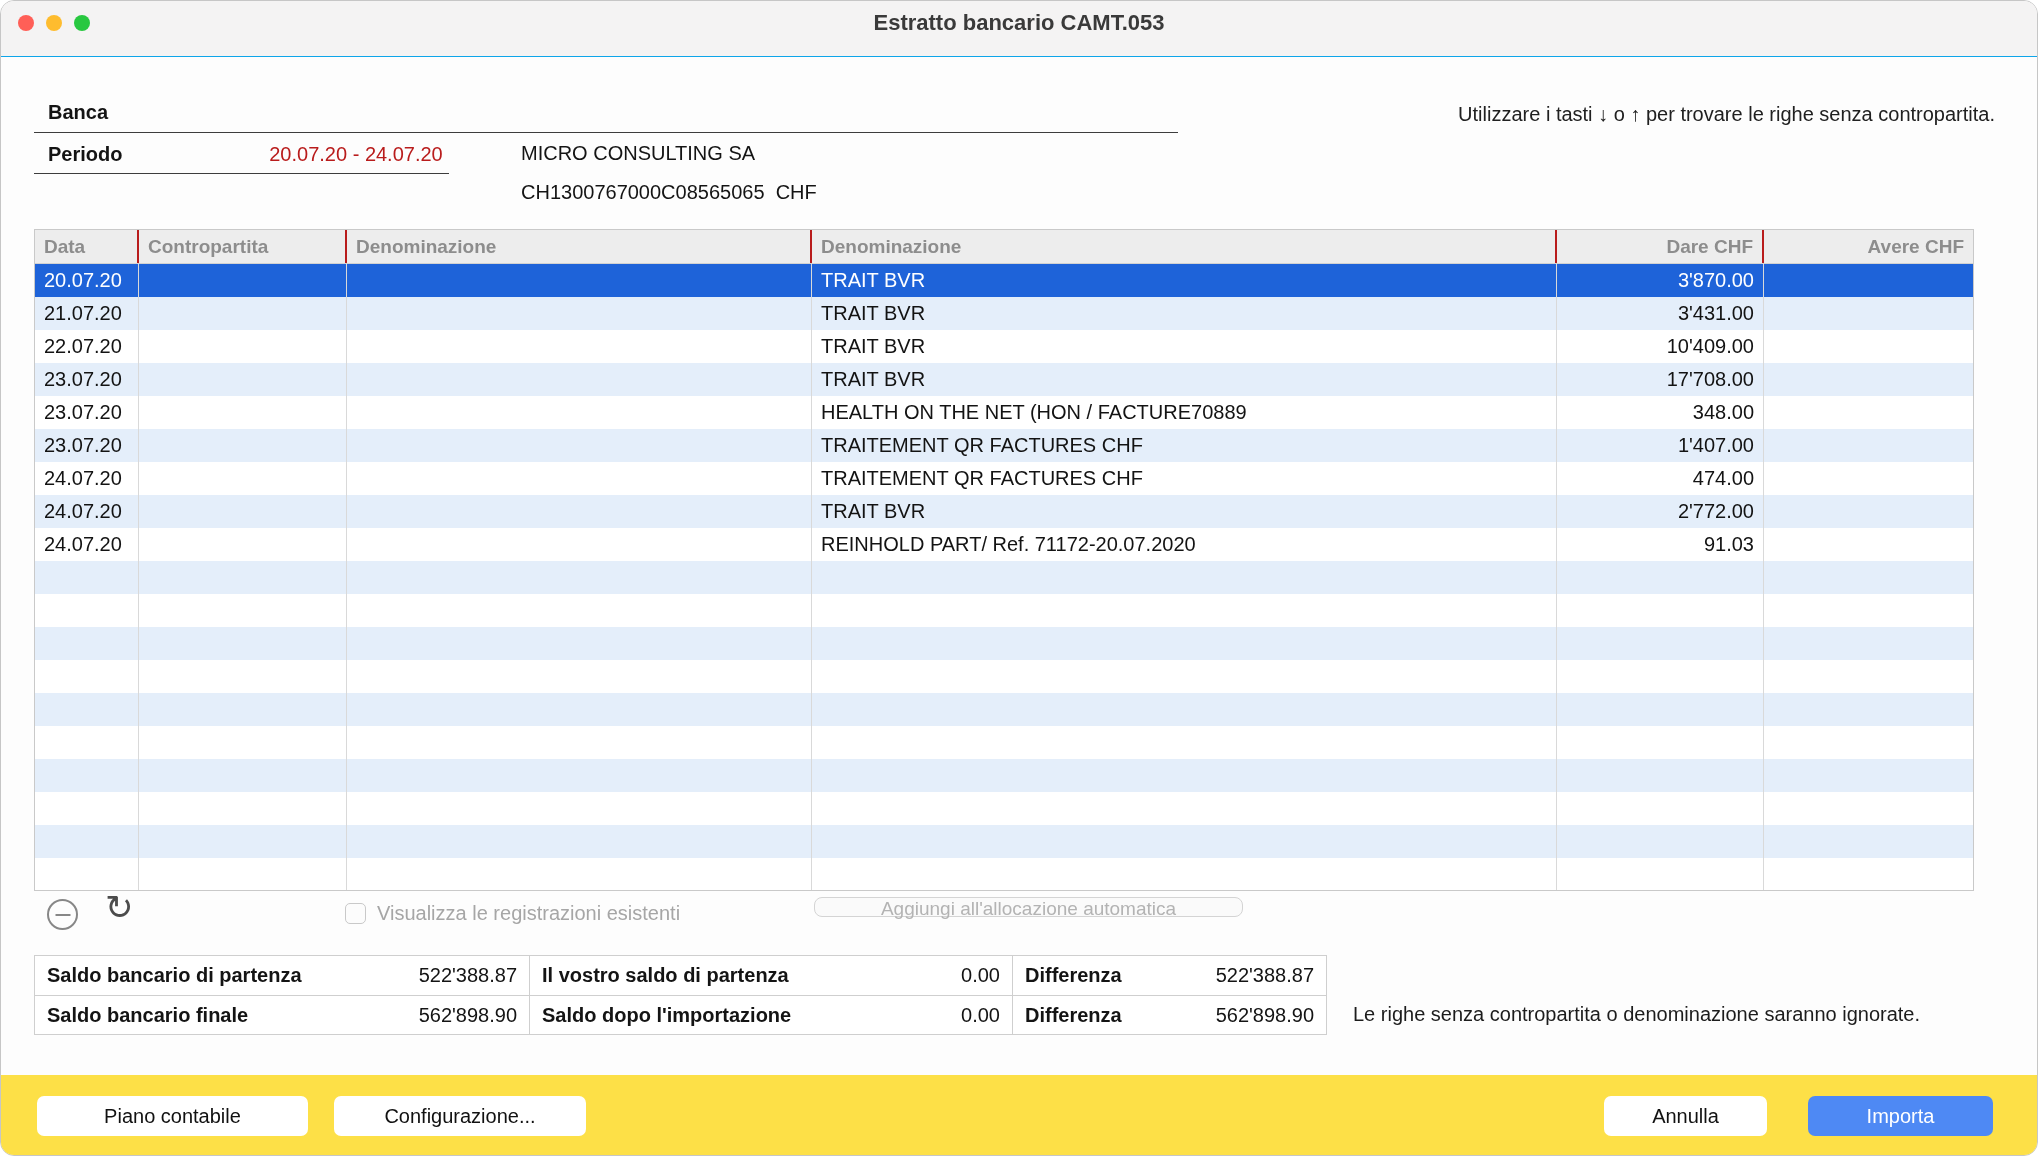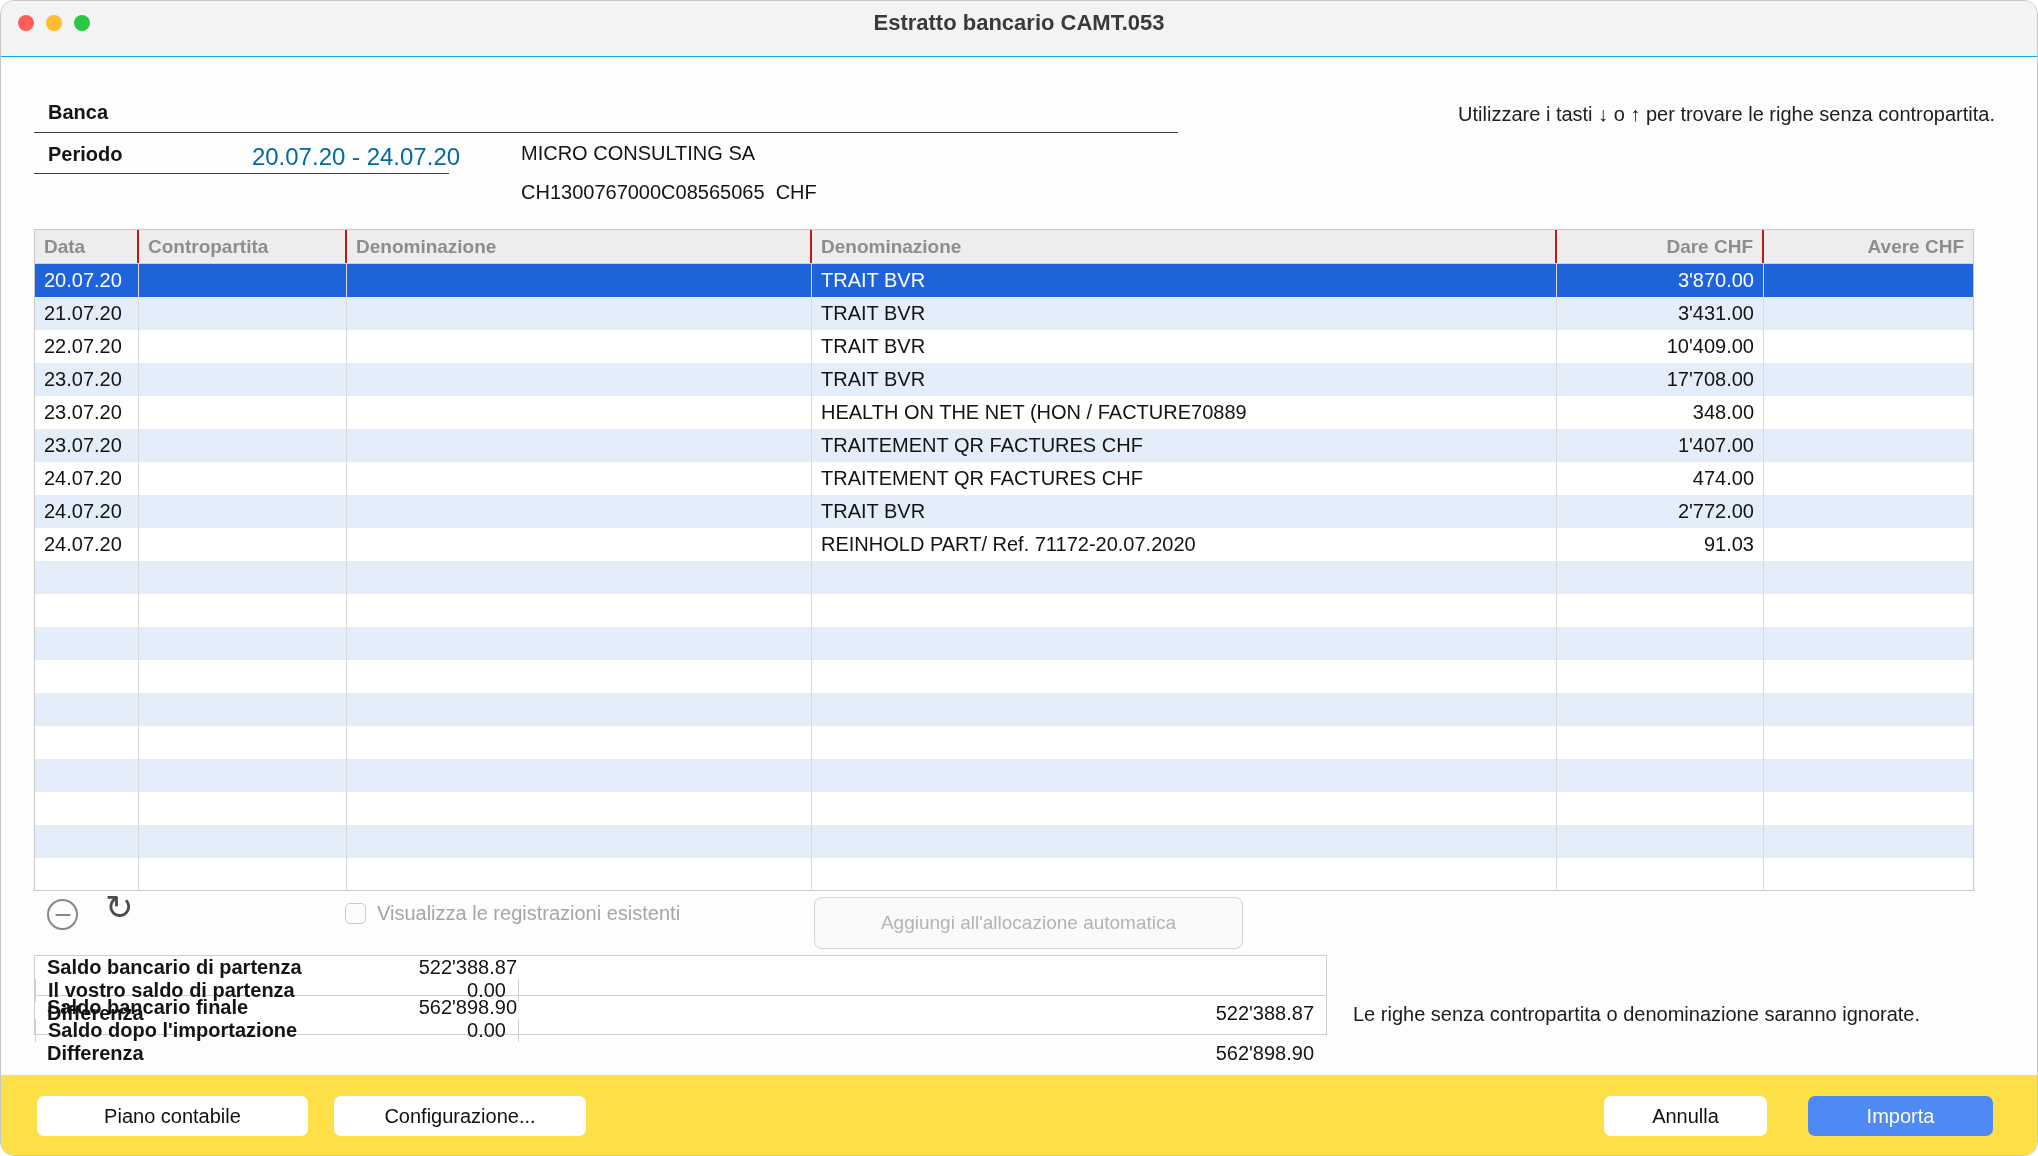--- a/index.html
+++ b/index.html
@@ -15,21 +15,21 @@
   .dot.red { background:#ff5f57; }
   .dot.yellow { background:#febc2e; }
   .dot.green { background:#28c840; }
   .wtitle { position:absolute; left:0; width:100%; top:9px; text-align:center;
             font-size:22px; font-weight:700; color:#3a3a3a; }
 
   
   .hlabel { position:absolute; font-size:20px; font-weight:700; color:#141414; }
   .banca { left:47px; top:100px; }
   .periodo { left:47px; top:142px; }
-  .hvalue { position:absolute; font-size:24px; color:#0369a1; }
+  .hvalue { position:absolute; font-size:20px; color:#b91c1c; }
   .period-value { left:250px; top:142px; width:210px; text-align:center; }
   .hline { position:absolute; height:1px; background:#3d3d3d; }
   .line1 { left:33px; top:131px; width:1144px; }
   .line2 { left:33px; top:172px; width:415px; }
   .company { position:absolute; left:520px; top:141px; font-size:20px; color:#141414; }
   .iban { position:absolute; left:520px; top:180px; font-size:20px; color:#141414; white-space:pre; }
   .hint { position:absolute; right:42px; top:102px; font-size:20px; color:#202020; }
 
   .searchbox { position:absolute; left:1635px; top:170px; width:361px; height:38px;
                background:#ffffff; border:1px solid #dadada; border-radius:9px;
@@ -59,28 +59,28 @@
   .circle-btn { position:absolute; left:46px; top:898px; width:31px; height:31px;
                 border-radius:50%; border:2px solid #878787; background:transparent; cursor:pointer; }
   .circle-btn .minus { position:absolute; left:50%; top:50%; transform:translate(-50%,-50%);
                        width:15px; height:2px; background:#878787; display:block; }
   .refresh { position:absolute; left:104px; top:889px; font-size:34px; color:#4c4c4c;
              cursor:pointer; line-height:1; }
   .checkrow { position:absolute; left:344px; top:901px; display:flex; align-items:center; gap:11px; }
   .checkbox { width:21px; height:21px; border:1.5px solid #c9c9c9; border-radius:5px;
               background:#fcfcfc; display:inline-block; }
   .checklabel { font-size:20px; color:#a6a6a6; }
-  .disabled-btn { position:absolute; left:813px; top:896px; width:429px; height:52px;
+  .disabled-btn { position:absolute; left:813px; top:896px; width:429px; height:20px;
                   border:1px solid #d4d4d4; border-radius:8px; background:#fafafa;
                   color:#b3b3b3; font-size:19px; font-family:"Liberation Sans", sans-serif; }
 
   
   .summary { position:absolute; left:33px; top:954px; width:1293px; border:1px solid #cfcfcf;
              background:#ffffff; }
-  .srow { display:flex; height:39px;flex-direction:column; }
+  .srow { display:flex; height:39px; }
   .srow + .srow { border-top:1px solid #cfcfcf; }
   .sgroup { display:flex; justify-content:space-between; align-items:center; padding:0 12px; }
   .sgroup.g1 { width:494px; }
   .sgroup.g2 { width:484px; border-left:1px solid #cfcfcf; border-right:1px solid #cfcfcf; }
   .sgroup.g3 { flex:1; }
   .slabel { font-size:20px; font-weight:700; color:#141414; white-space:nowrap; }
   .svalue { font-size:20px; color:#141414; white-space:nowrap; }
   .note { position:absolute; left:1352px; top:1002px; font-size:20px; color:#1c1c1c; }
 
   

